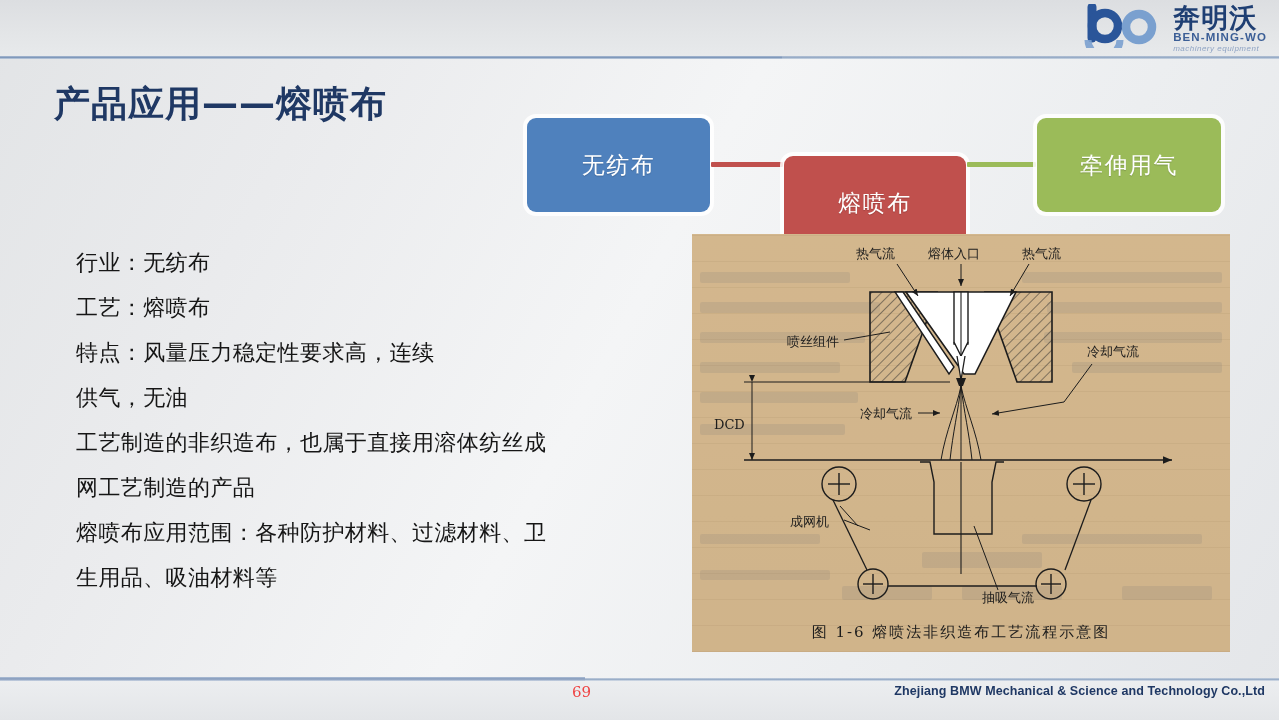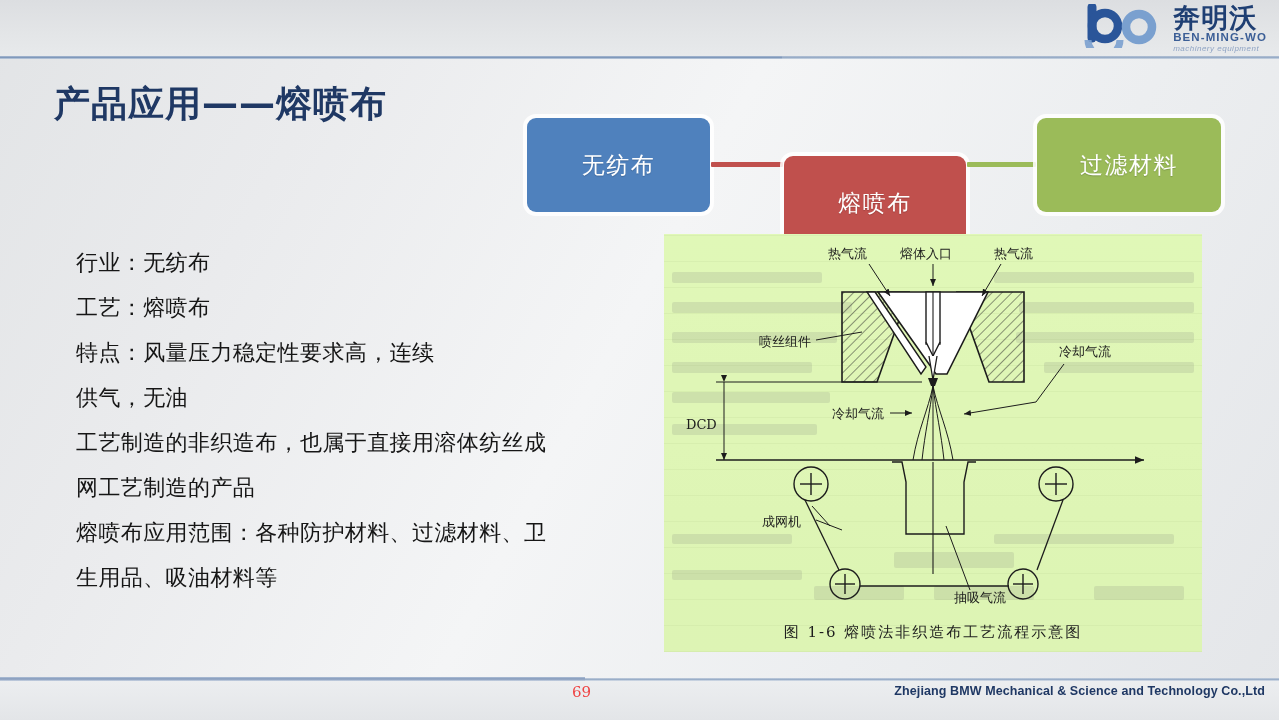--- a/index.html
+++ b/index.html
@@ -88,23 +88,23 @@
     color: #161616;
     font-size: 22px;
     line-height: 45px;
     letter-spacing: .4px;
     white-space: nowrap;
   }
   .body-text p { margin: 0; }
 
   
   .diagram {
-    position: absolute; left: 664px; top: 234px;
+    position: absolute; left: 692px; top: 234px;
     width: 538px; height: 418px;
-    background: #bef264;
+    background: #a16207;
     overflow: hidden;
   }
   .diagram .ghost {
     position: absolute; inset: 0;
     background:
       repeating-linear-gradient(0deg, rgba(205,205,205,.30) 0 1px, rgba(0,0,0,0) 1px 26px),
       linear-gradient(180deg,#fdfdfc 0%, #f7f7f6 100%);
     opacity: .55;
   }
   .diagram svg { position: absolute; left: 0; top: 0; }
@@ -167,21 +167,21 @@
 <div class="flow">
   <div class="flow-box b1">
     <span>无纺布</span>
   </div>
   <div class="flow-conn c1"></div>
   <div class="flow-box b2">
     <span>熔喷布</span>
   </div>
   <div class="flow-conn c2"></div>
   <div class="flow-box b3">
-    <span>过滤材料</span>
+    <span>牵伸用气</span>
   </div>
 </div>
 
 <div class="body-text">
   <p>行业：无纺布</p>
   <p>工艺：熔喷布</p>
   <p>特点：风量压力稳定性要求高，连续</p>
   <p>供气，无油</p>
   <p>工艺制造的非织造布，也属于直接用溶体纺丝成</p>
   <p>网工艺制造的产品</p>

